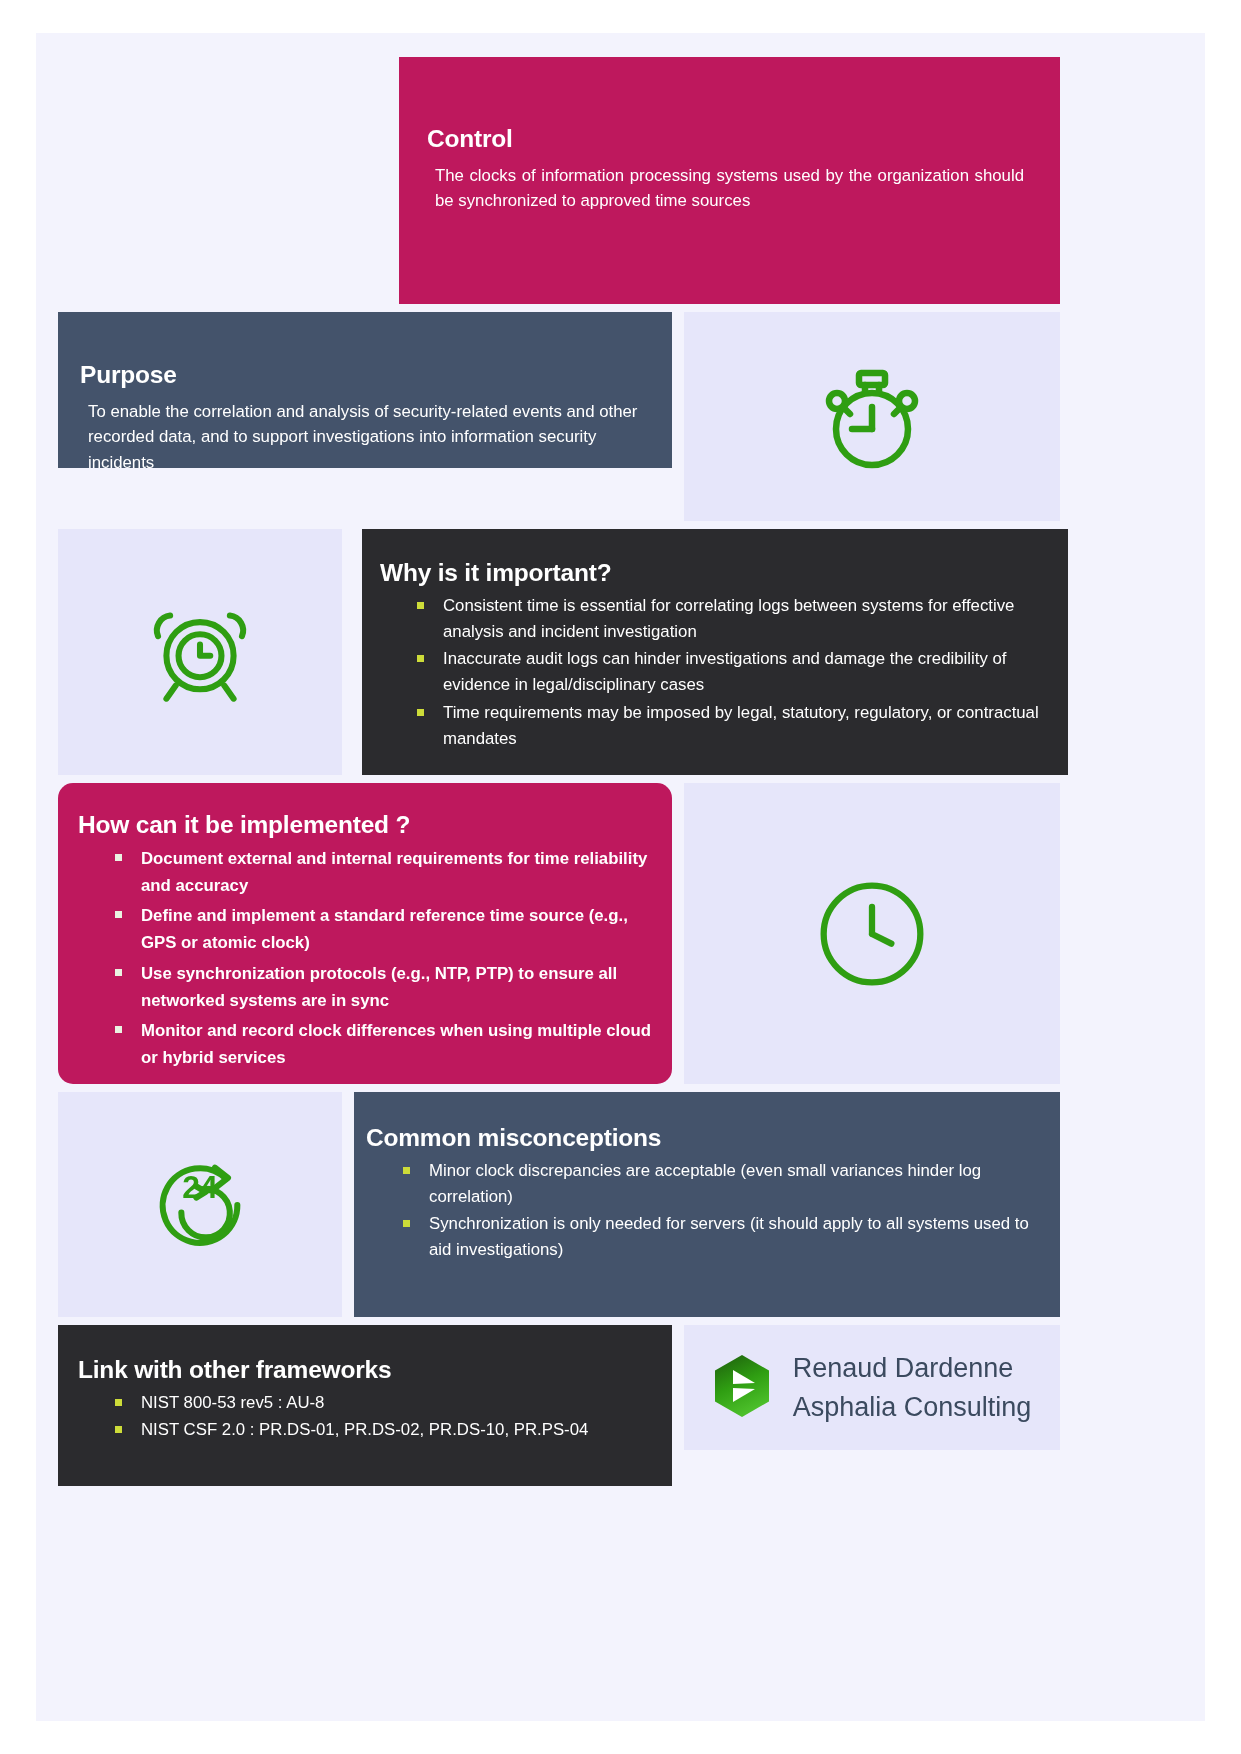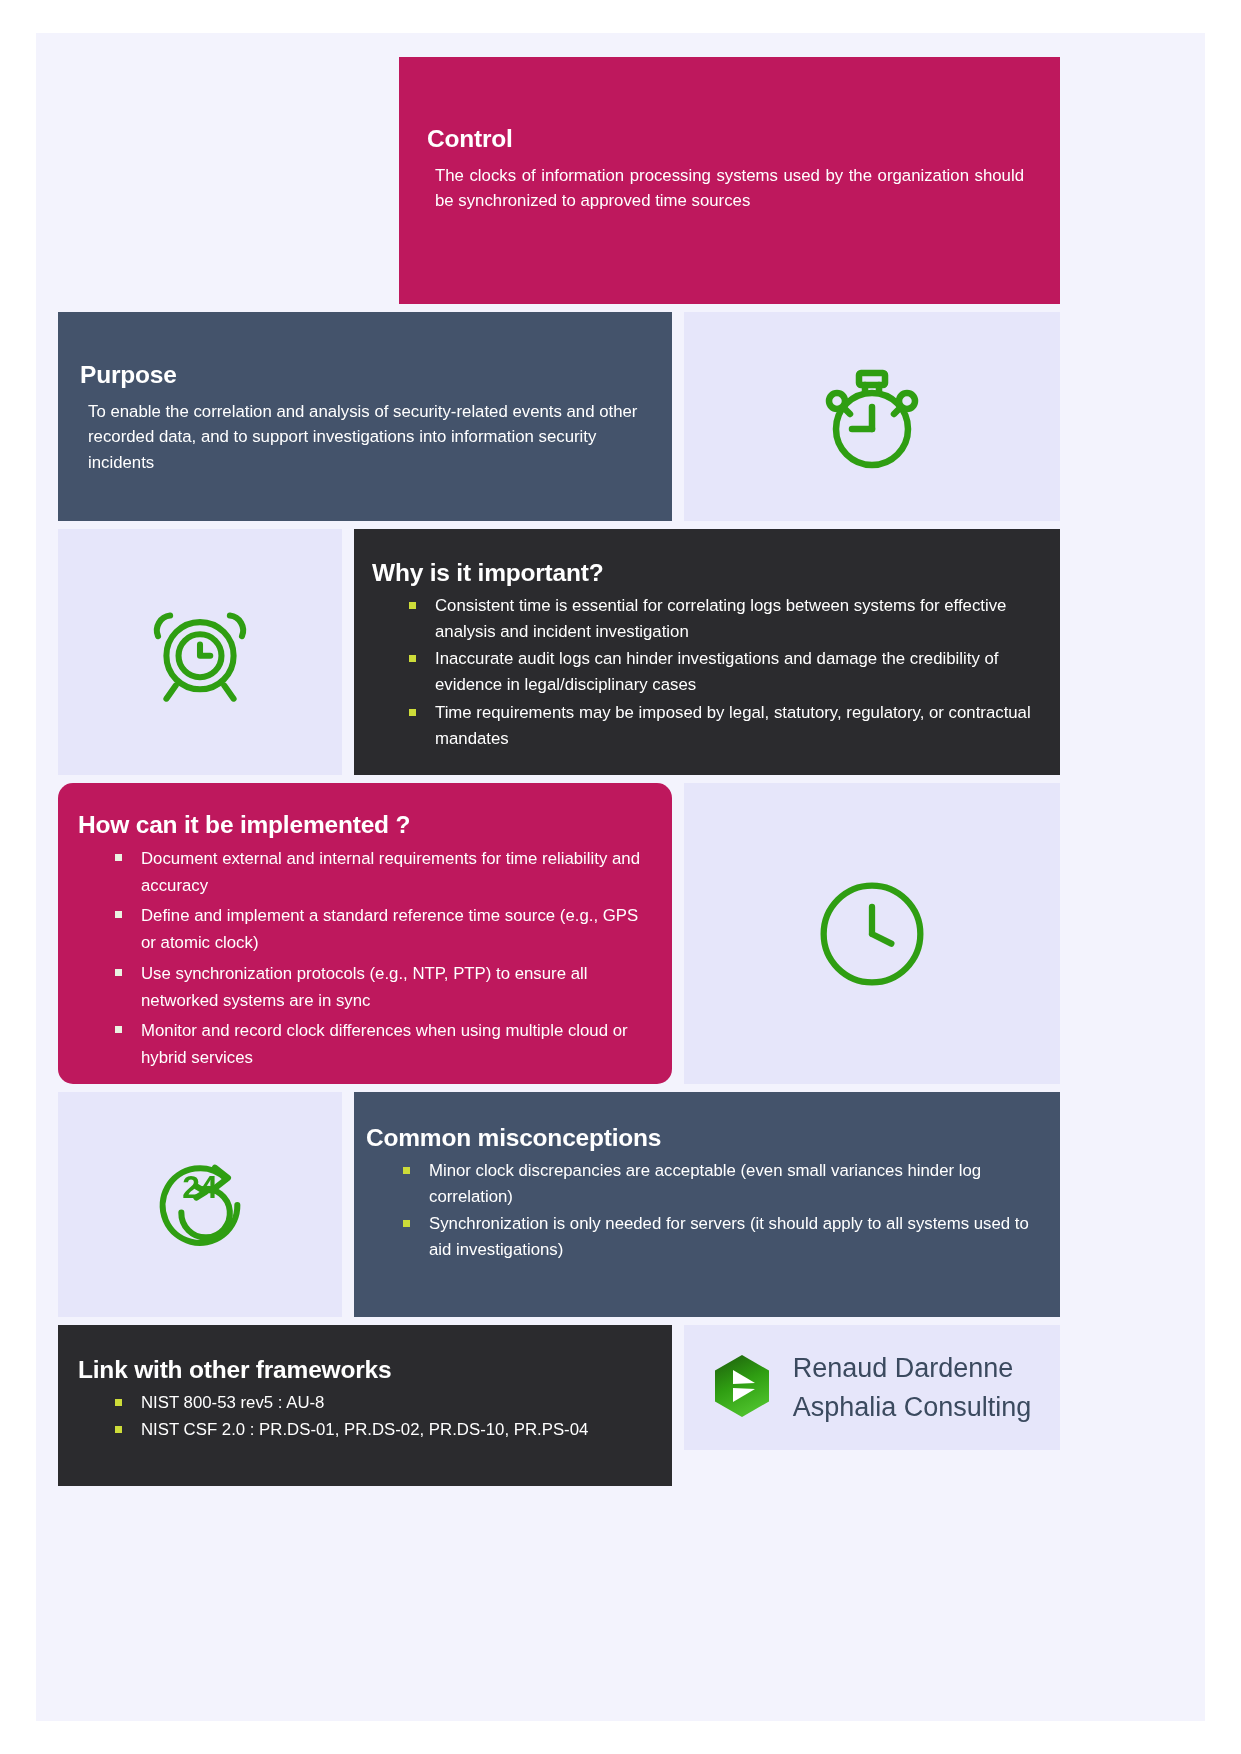--- a/index.html
+++ b/index.html
@@ -49,27 +49,27 @@
   h2.head{
     margin:0 0 3px 0;color:#ffffff;font-weight:bold;
     font-size:24.5px;line-height:1.3;letter-spacing:-0.2px;
   }
   p.body{
     margin:8px;color:#ffffff;font-size:16.8px;line-height:1.52;
   }
   p.justify{text-align:justify;}
 
   
-  .c-purpose{left:0;top:255px;width:614px;height:209px;}
+  .c-purpose{left:0;top:255px;width:614px;height:156px;}
   .pad-p{padding:47px 26px 0 22px;box-sizing:border-box;}
   .c-icon-stopwatch{left:626px;top:255px;width:376px;height:209px;}
 
   
   .c-icon-alarm{left:0;top:472px;width:284px;height:246px;}
-  .c-why{left:296px;top:472px;width:706px;height:246px;}
+  .c-why{left:304px;top:472px;width:706px;height:246px;}
   .pad-w{padding:28px 24px 0 18px;box-sizing:border-box;}
 
   
   .c-how{left:0;top:726px;width:614px;height:301px;}
   .pad-h{padding:26px 18px 12px 20px;box-sizing:border-box;border-radius:15px;}
   .c-icon-clock{left:626px;top:726px;width:376px;height:301px;}
 
   
   .c-icon-24{left:0;top:1035px;width:284px;height:225px;}
   .c-misc{left:296px;top:1035px;width:706px;height:225px;}
@@ -90,21 +90,21 @@
     line-height:1.56;
     margin:0 0 1px 0;
   }
   ul.bl li .bullet{
     position:absolute;left:37px;top:9px;
     width:7px;height:7px;display:block;
   }
   .bl-yellow .bullet{background:#cddc39;}
   .bl-white .bullet{background:#eaf3e2;}
 
-  ul.bl.tight li{line-height:1.62;margin-bottom:3px;}
+  ul.bl.tight li{line-height:1.62;margin-bottom:3px;font-weight:bold;}
 
   
   .iconwrap{
     position:absolute;left:0;top:0;right:0;bottom:0;
     display:flex;align-items:center;justify-content:center;
   }
 
   
   .logo-row{
     position:absolute;left:0;top:0;right:0;bottom:0;

